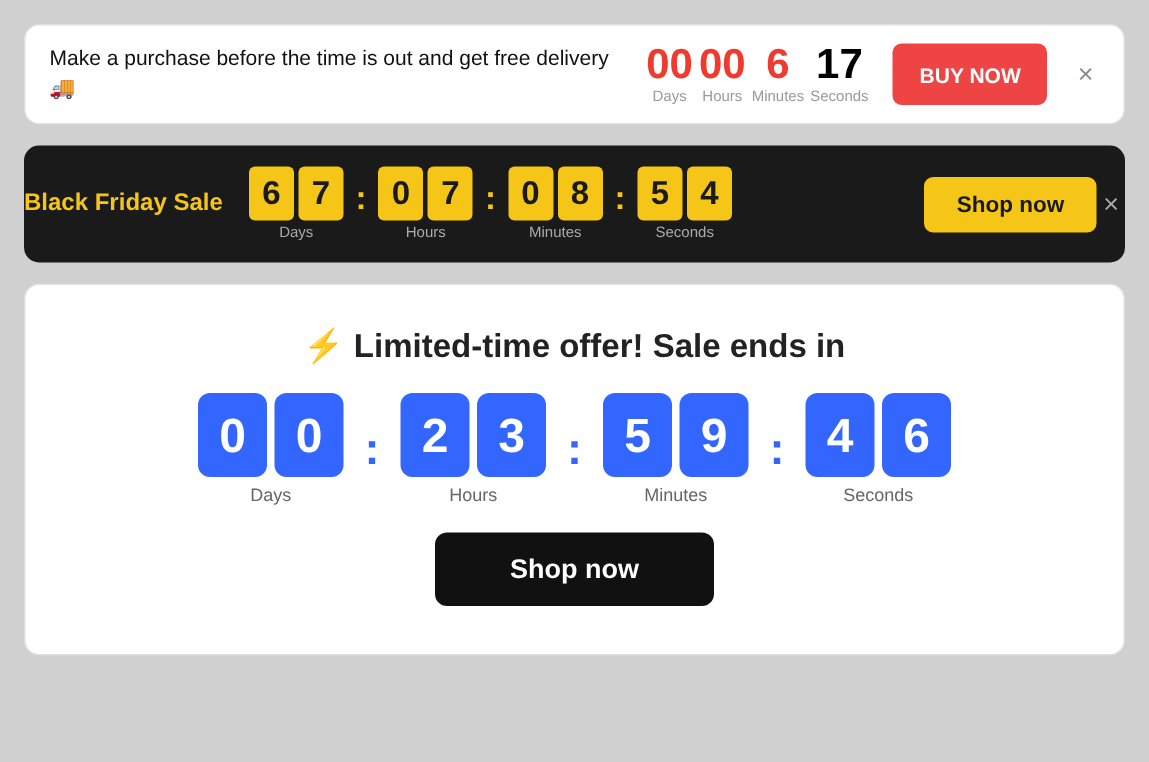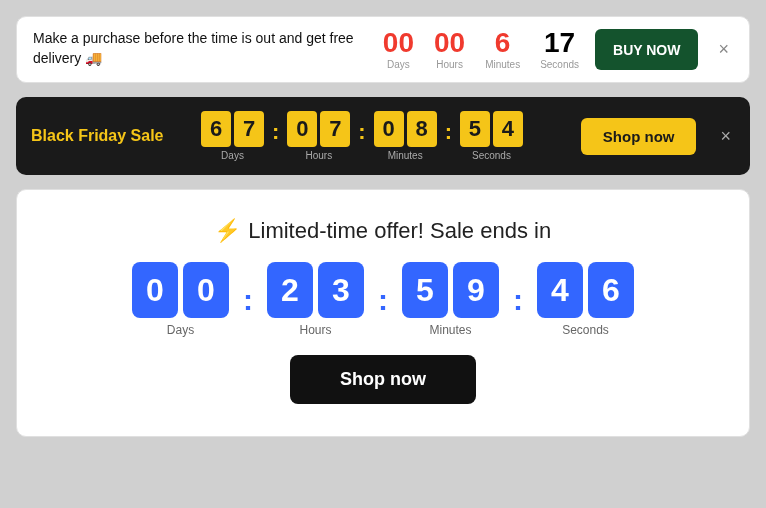--- a/index.html
+++ b/index.html
@@ -27,42 +27,42 @@
       gap: 16px;
     }
     .banner-1-text {
       flex: 1;
       font-size: 14px;
       color: #111;
       line-height: 1.4;
     }
     .banner-1-countdown {
       display: flex;
-      gap: 20px;
+      gap: 4px;
       align-items: flex-end;
     }
     .b1-unit {
       display: flex;
       flex-direction: column;
       align-items: center;
     }
     .b1-number {
       font-size: 28px;
       font-weight: 700;
       line-height: 1;
     }
     .b1-number.red { color: #f03a2e; }
     .b1-number.pink { color: #000000; }
     .b1-label {
       font-size: 10px;
       color: #999;
       margin-top: 2px;
     }
     .buy-now-btn {
-      background: #14532d;
+      background: #ef4444;
       color: #fff;
       border: none;
       border-radius: 6px;
       padding: 10px 18px;
       font-size: 14px;
       font-weight: 700;
       cursor: pointer;
       white-space: nowrap;
     }
     .close-btn {
@@ -72,24 +72,24 @@
       font-size: 18px;
       color: #888;
       padding: 4px;
     }
 
     
     .banner-2 {
       width: 100%;
       background: #1a1a1a;
       border-radius: 10px;
-      padding: 14px 15px;
-      display: flex;
-      align-items: center;
-      gap: 20px;
+      padding: 14px 0;
+      display: flex;
+      align-items: center;
+      gap: 0;
       position: relative;
     }
     .bf-title {
       color: #f5c518;
       font-size: 16px;
       font-weight: 900;
       line-height: 1.25;
       min-width: 150px;
     }
     .bf-subtitle {
@@ -162,21 +162,21 @@
       border: 1.5px solid #e0e0e0;
       border-radius: 10px;
       padding: 28px 20px 32px;
       display: flex;
       flex-direction: column;
       align-items: center;
       gap: 18px;
     }
     .lt-title {
       font-size: 22px;
-      font-weight: 400;
+      font-weight: 700;
       color: #222;
     }
     .lt-countdown {
       display: flex;
       gap: 14px;
       align-items: flex-end;
     }
     .lt-unit {
       display: flex;
       flex-direction: column;

